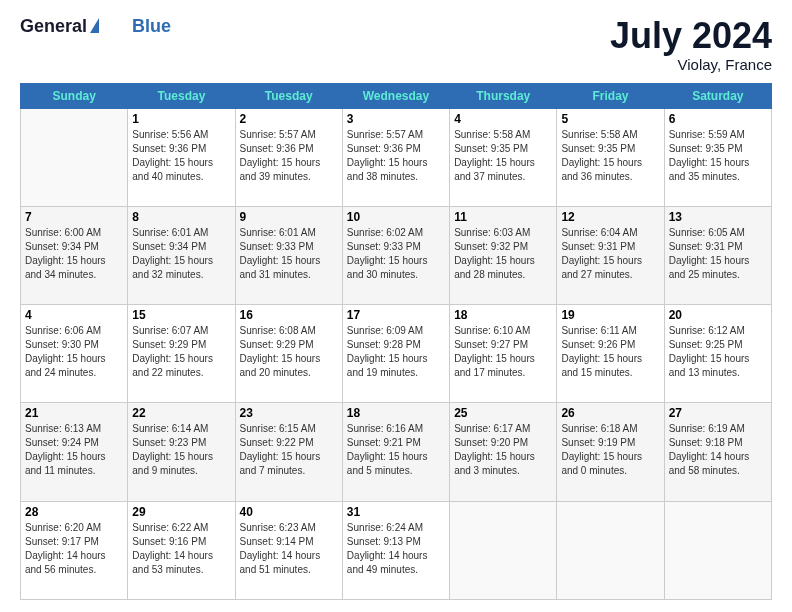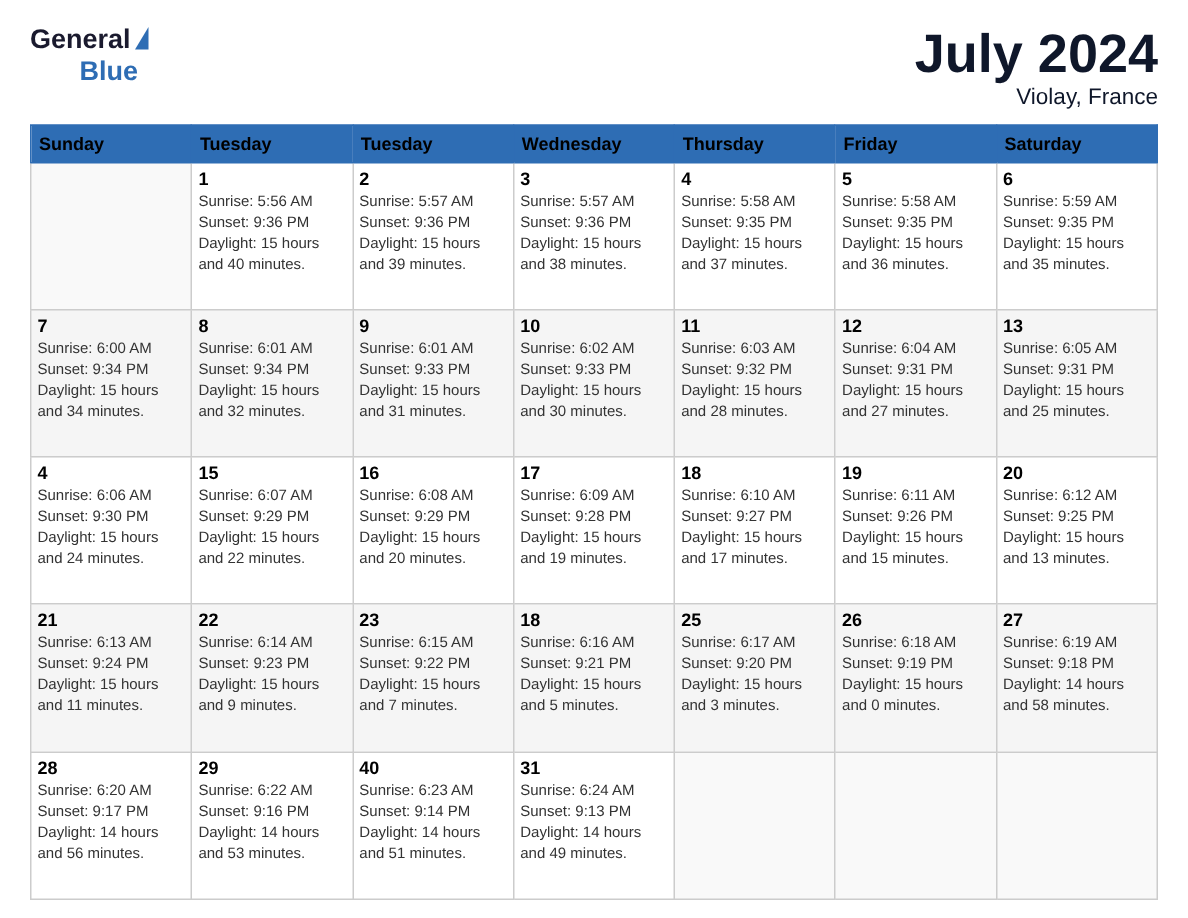--- a/index.html
+++ b/index.html
@@ -18,21 +18,21 @@
       flex-direction: column;
     }
     .header {
       display: flex;
       justify-content: space-between;
       align-items: flex-start;
       margin-bottom: 10px;
     }
     .logo {
       display: flex;
-      flex-direction: column;
+      flex-direction: row;
       align-items: flex-start;
     }
     .logo-row {
       display: flex;
       align-items: center;
     }
     .title-block {
       text-align: right;
     }
     .month-title {
@@ -49,22 +49,22 @@
     .calendar {
       flex: 1;
       border: 1px solid #ccc;
       border-collapse: collapse;
       width: 100%;
       table-layout: fixed;
       font-size: 10.5px;
     }
     .calendar th {
       background: #2e6db4;
-      color: #000000;
-      text-align: left;
+      color: #5eead4;
+      text-align: center;
       padding: 5px 5px;
       font-size: 12px;
       border: 1px solid #2e6db4;
     }
     .calendar td {
       border: 1px solid #ccc;
       vertical-align: top;
       padding: 3px 4px;
       height: 88px;
     }

